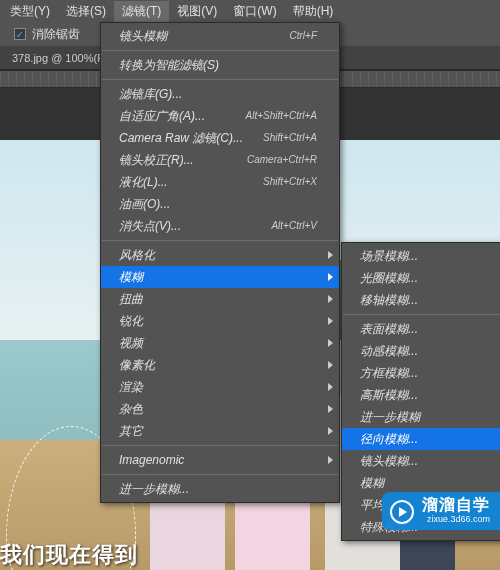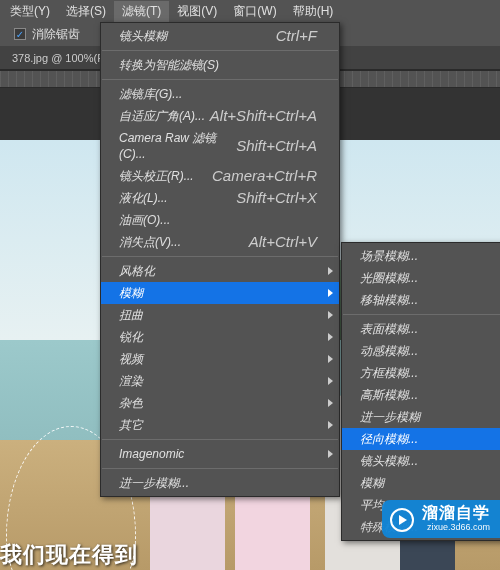--- a/index.html
+++ b/index.html
@@ -144,32 +144,32 @@
     .menu-row {
       display: flex;
       justify-content: space-between;
       align-items: center;
       padding: 3px 22px 3px 18px;
       position: relative;
       line-height: 16px;
       cursor: default;
     }
     .menu-row.highlight { background: #1473e6; color: #fff; }
-    .menu-row .shortcut { color: #ccc; font-size: 15px; }
+    .menu-row .shortcut { color: #ccc; font-size: 10px; }
     .menu-sep { height: 1px; background: #6c6c6c; margin: 3px 1px; }
     .submenu-arrow {
       position: absolute; right: 6px; top: 50%; transform: translateY(-50%);
       width: 0; height: 0; border-top: 4px solid transparent;
       border-bottom: 4px solid transparent; border-left: 5px solid #ccc;
     }
     .menu-row.highlight .submenu-arrow { border-left-color: #fff; }
     
     .watermark {
       position: absolute;
-      right: 0; bottom: 32px;
+      right: 0; bottom: 40px;
       background: rgba(18,133,214,.96);
       color: #fff;
       border-radius: 8px 0 0 8px;
       padding: 6px 10px 4px 8px;
       display: flex;
       align-items: center;
       gap: 8px;
       z-index: 30;
     }
     .watermark .play {
@@ -282,20 +282,24 @@
   </div>
   <div class="menu-row">
     <span>锐化</span>
     <span class="submenu-arrow"></span>
   </div>
   <div class="menu-row">
     <span>视频</span>
     <span class="submenu-arrow"></span>
   </div>
   <div class="menu-row">
+    <span>像素化</span>
+    <span class="submenu-arrow"></span>
+  </div>
+  <div class="menu-row">
     <span>渲染</span>
     <span class="submenu-arrow"></span>
   </div>
   <div class="menu-row">
     <span>杂色</span>
     <span class="submenu-arrow"></span>
   </div>
   <div class="menu-row">
     <span>其它</span>
     <span class="submenu-arrow"></span>

